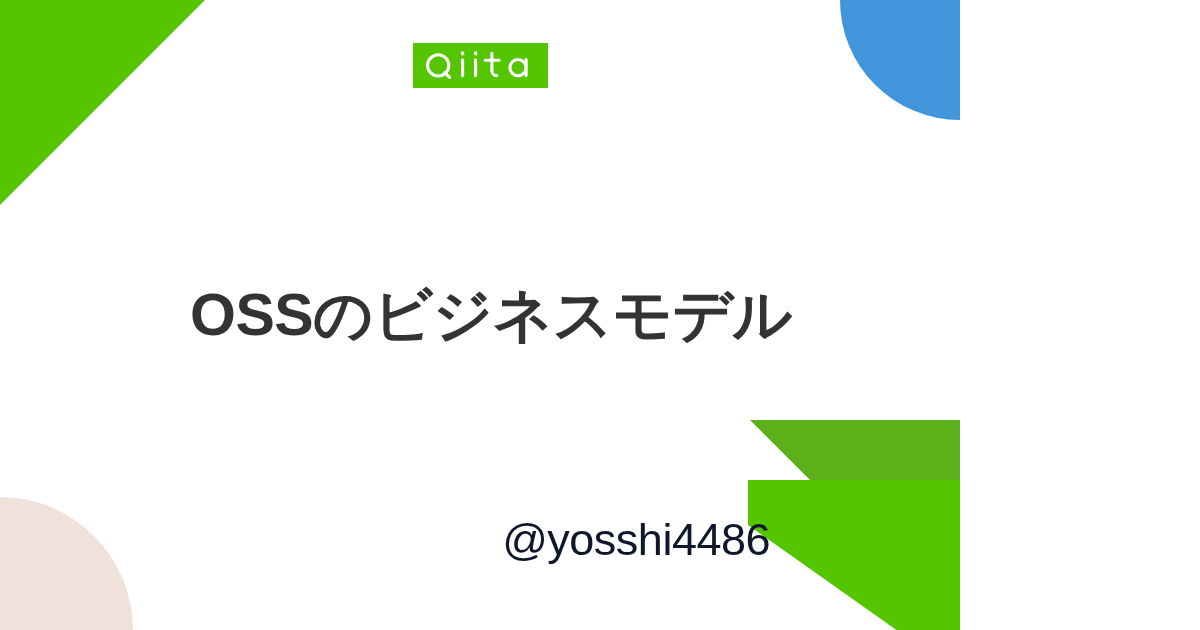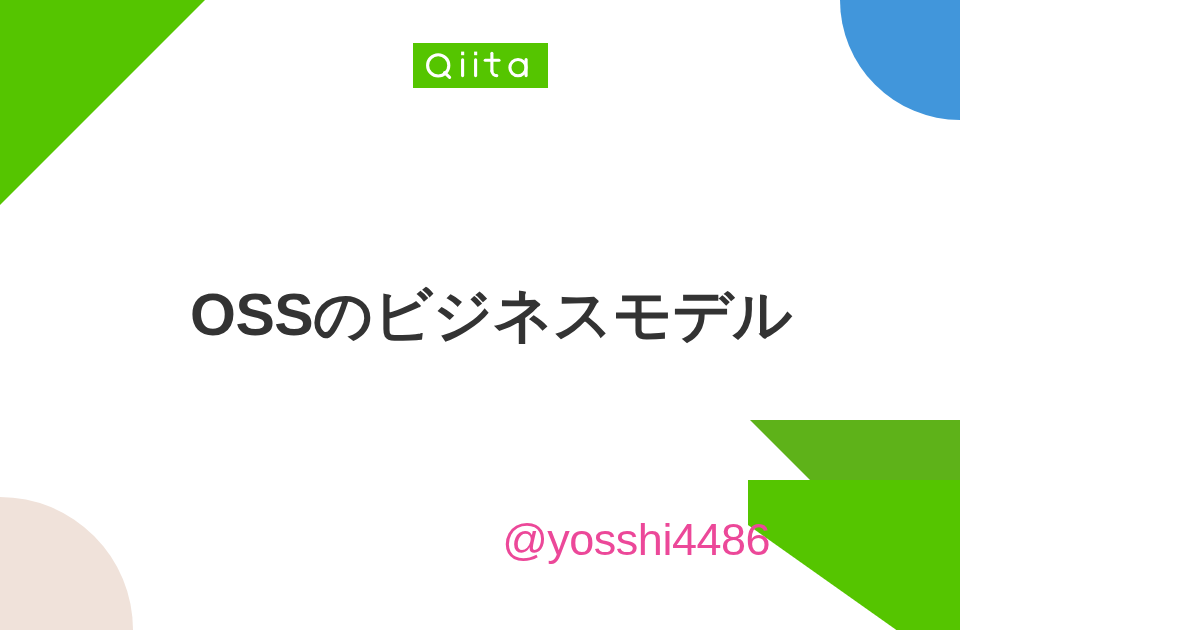--- a/index.html
+++ b/index.html
@@ -134,21 +134,21 @@
     right: 190px;
     bottom: 66px;
     display: flex;
     align-items: center;
     justify-content: flex-end;
   }
   .author {
     font-size: 45px;
     line-height: 1.1;
     font-weight: 400;
-    color: #ec4899;
+    color: #0f172a;
     letter-spacing: -0.5px;
     margin: 0;
     white-space: nowrap;
   }
 </style>
 </head>
 <body>
 
 <div class="card">
 

